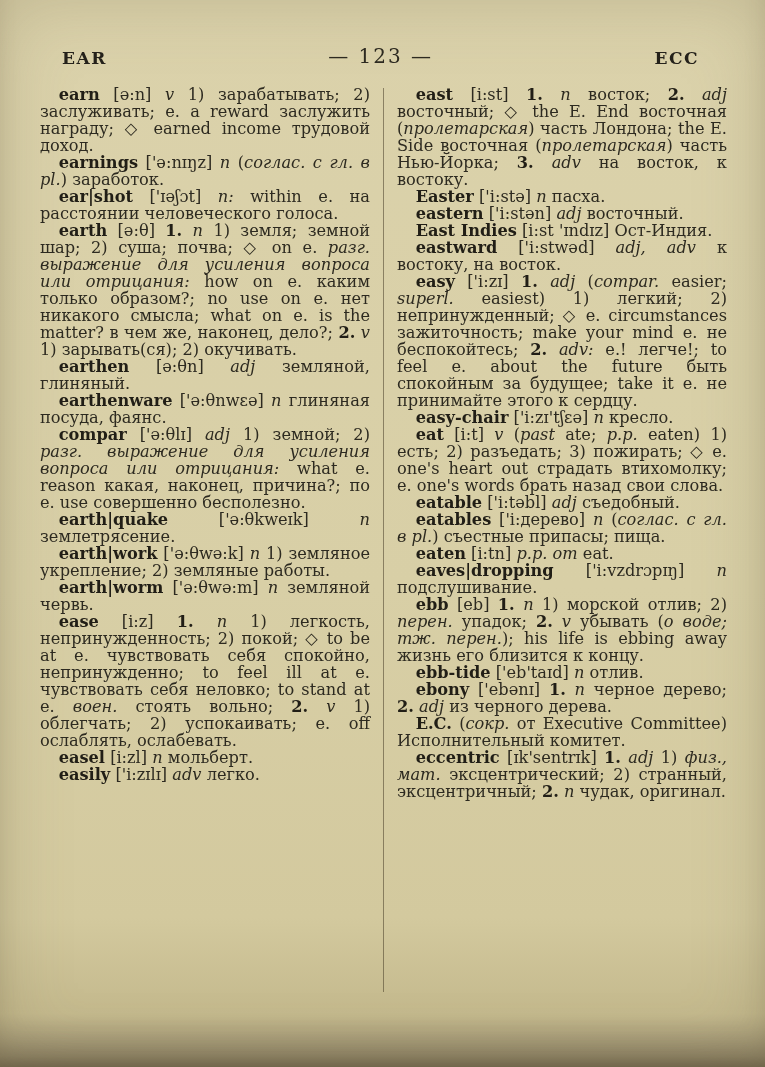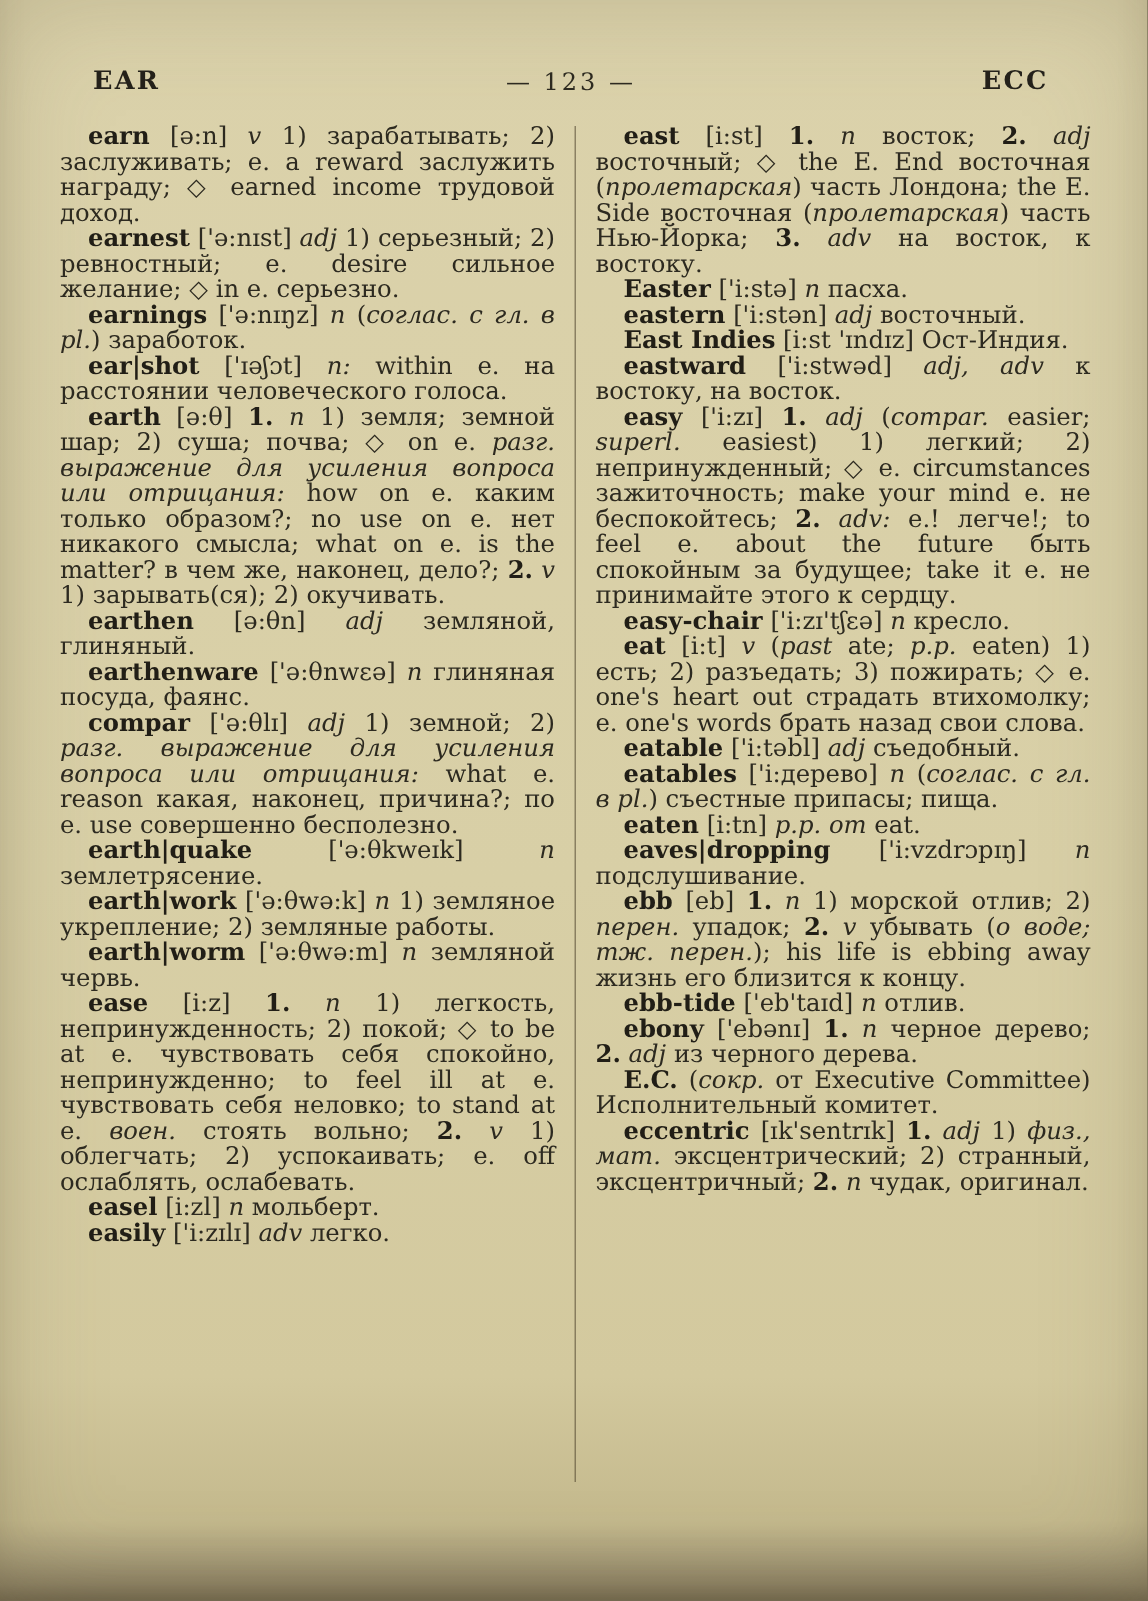--- a/index.html
+++ b/index.html
@@ -32,21 +32,21 @@
     align-items: flex-end;
     padding: 44px 66px 14px 62px;
   }
   .guide-word {
     font-weight: bold;
     font-size: 17px;
     letter-spacing: 1.5px;
     color: #24211a;
   }
   .page-number {
-    font-size: 16px;
+    font-size: 20px;
     letter-spacing: 2px;
     color: #2d2a20;
   }
   .columns {
     display: flex;
     align-items: stretch;
     padding: 4px 38px 0 40px;
     min-height: 912px;
   }
   .col {
@@ -80,21 +80,20 @@
 
 <div class="page">
   <header class="page-header">
     <span class="guide-word">EAR</span>
     <span class="page-number">— 123 —</span>
     <span class="guide-word">ECC</span>
   </header>
   <main class="columns">
     <div class="col" id="col-left">
         <p class="entry"><span class="hw">earn</span><span class="tx"> [ə:n] </span><span class="it">v</span><span class="tx"> 1) зарабатывать; 2) заслуживать; e. a reward заслужить награду; ◇ earned income трудовой доход.</span></p>
-        <p class="entry"><span class="hw">earnest</span><span class="tx"> ['ə:nɪst] </span><span class="it">adj</span><span class="tx"> 1) серьезный; 2) ревностный; e. desire сильное желание; ◇ in e. серьезно.</span></p>
         <p class="entry"><span class="hw">earnings</span><span class="tx"> ['ə:nɪŋz] </span><span class="it">n</span><span class="tx"> (</span><span class="it">соглас. с гл. в pl.</span><span class="tx">) заработок.</span></p>
         <p class="entry"><span class="hw">ear|shot</span><span class="tx"> ['ɪəʃɔt] </span><span class="it">n:</span><span class="tx"> within e. на расстоянии человеческого голоса.</span></p>
         <p class="entry"><span class="hw">earth</span><span class="tx"> [ə:θ] </span><span class="hw">1.</span><span class="tx"> </span><span class="it">n</span><span class="tx"> 1) земля; земной шар; 2) суша; почва; ◇ on e. </span><span class="it">разг. выражение для усиления вопроса или отрицания:</span><span class="tx"> how on e. каким только образом?; no use on e. нет никакого смысла; what on e. is the matter? в чем же, наконец, дело?; </span><span class="hw">2.</span><span class="tx"> </span><span class="it">v</span><span class="tx"> 1) зарывать(ся); 2) окучивать.</span></p>
         <p class="entry"><span class="hw">earthen</span><span class="tx"> [ə:θn] </span><span class="it">adj</span><span class="tx"> земляной, глиняный.</span></p>
         <p class="entry"><span class="hw">earthenware</span><span class="tx"> ['ə:θnwɛə] </span><span class="it">n</span><span class="tx"> глиняная посуда, фаянс.</span></p>
         <p class="entry"><span class="hw">compar</span><span class="tx"> ['ə:θlɪ] </span><span class="it">adj</span><span class="tx"> 1) земной; 2) </span><span class="it">разг. выражение для усиления вопроса или отрицания:</span><span class="tx"> what e. reason какая, наконец, причина?; по e. use совершенно бесполезно.</span></p>
         <p class="entry"><span class="hw">earth|quake</span><span class="tx"> ['ə:θkweɪk] </span><span class="it">n</span><span class="tx"> землетрясение.</span></p>
         <p class="entry"><span class="hw">earth|work</span><span class="tx"> ['ə:θwə:k] </span><span class="it">n</span><span class="tx"> 1) земляное укрепление; 2) земляные работы.</span></p>
         <p class="entry"><span class="hw">earth|worm</span><span class="tx"> ['ə:θwə:m] </span><span class="it">n</span><span class="tx"> земляной червь.</span></p>
         <p class="entry"><span class="hw">ease</span><span class="tx"> [i:z] </span><span class="hw">1.</span><span class="tx"> </span><span class="it">n</span><span class="tx"> 1) легкость, непринужденность; 2) покой; ◇ to be at e. чувствовать себя спокойно, непринужденно; to feel ill at e. чувствовать себя неловко; to stand at e. </span><span class="it">воен.</span><span class="tx"> стоять вольно; </span><span class="hw">2.</span><span class="tx"> </span><span class="it">v</span><span class="tx"> 1) облегчать; 2) успокаивать; e. off ослаблять, ослабевать.</span></p>

